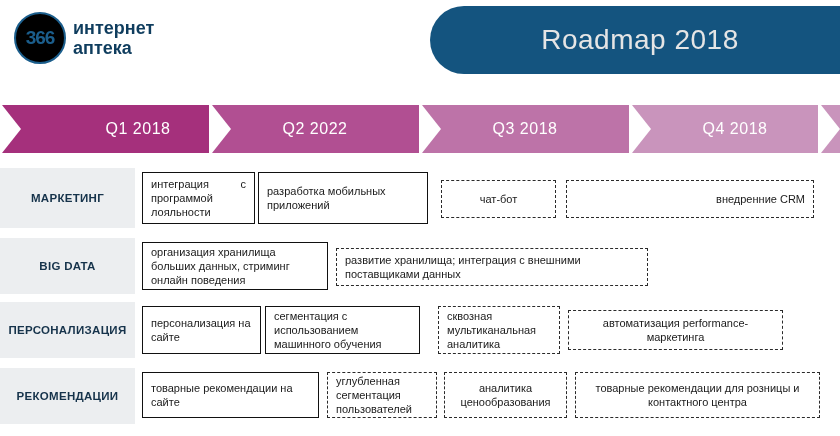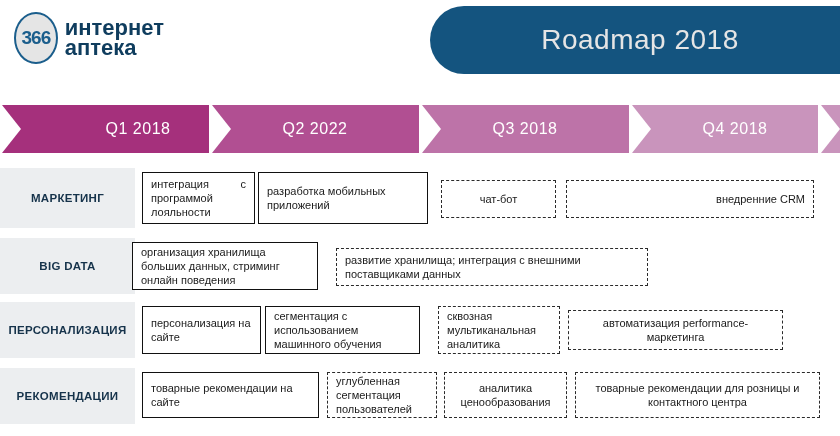--- a/index.html
+++ b/index.html
@@ -22,35 +22,35 @@
     top: 12px;
     width: 150px;
     height: 52px;
     display: flex;
     align-items: center;
   }
   #logo-badge {
     width: 48px;
     height: 48px;
     border-radius: 50%;
-    background: #e5e5e5;
+    background: #000000;
     border: 2px solid #1b5e8c;
     color: #1b5e8c;
     font-weight: bold;
     font-size: 19px;
     display: flex;
     align-items: center;
     justify-content: center;
     letter-spacing: -1px;
   }
   #logo-text {
     margin-left: 7px;
     color: #0f3d5e;
     font-weight: bold;
-    font-size: 22px;
+    font-size: 18px;
     line-height: 20px;
   }
 
   
   #title-banner {
     position: absolute;
     left: 430px;
     top: 6px;
     width: 420px;
     height: 68px;
@@ -187,21 +187,21 @@
 <div class="box solid left" style="left:258px; top:172px; width:170px; height:52px;">
   <div class="inner">разработка мобильных приложений</div>
 </div>
 <div class="box dashed center" style="left:441px; top:180px; width:115px; height:38px;">
   <div class="inner">чат-бот</div>
 </div>
 <div class="box dashed center" style="left:566px; top:180px; width:248px; height:38px;text-align:right;">
   <div class="inner">внедренние CRM</div>
 </div>
 
-<div class="box solid left" style="left:132px; top:242px; width:186px; height:48px;">
+<div class="box solid left" style="left:142px; top:242px; width:186px; height:48px;">
   <div class="inner">организация хранилища больших данных, стриминг онлайн поведения</div>
 </div>
 <div class="box dashed left" style="left:336px; top:248px; width:312px; height:38px;">
   <div class="inner">развитие хранилища; интеграция с внешними поставщиками данных</div>
 </div>
 
 <div class="box solid left" style="left:142px; top:306px; width:119px; height:48px;">
   <div class="inner">персонализация на сайте</div>
 </div>
 <div class="box solid left" style="left:265px; top:306px; width:155px; height:48px;">

